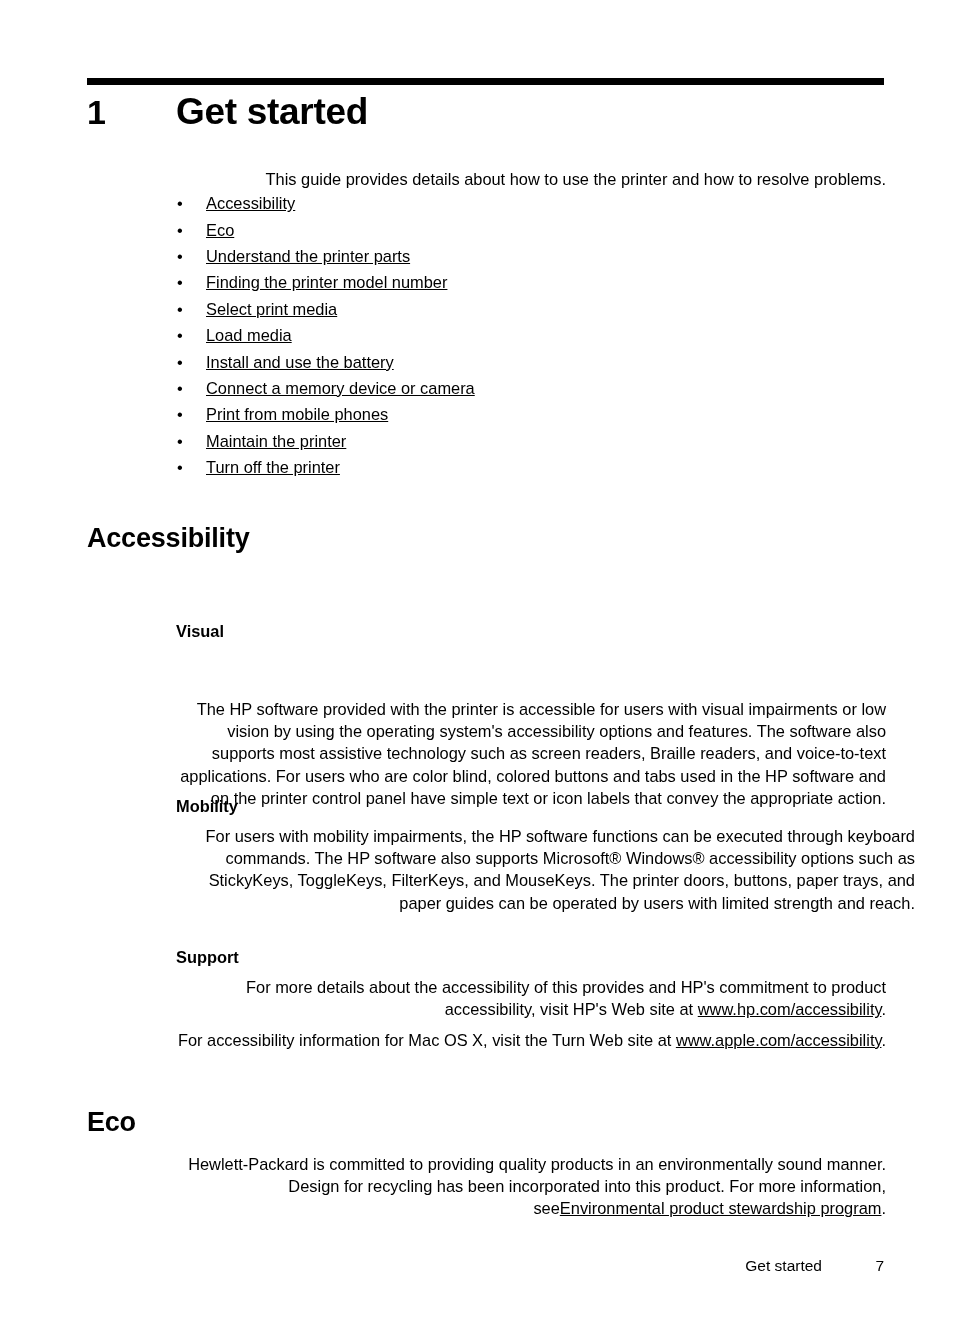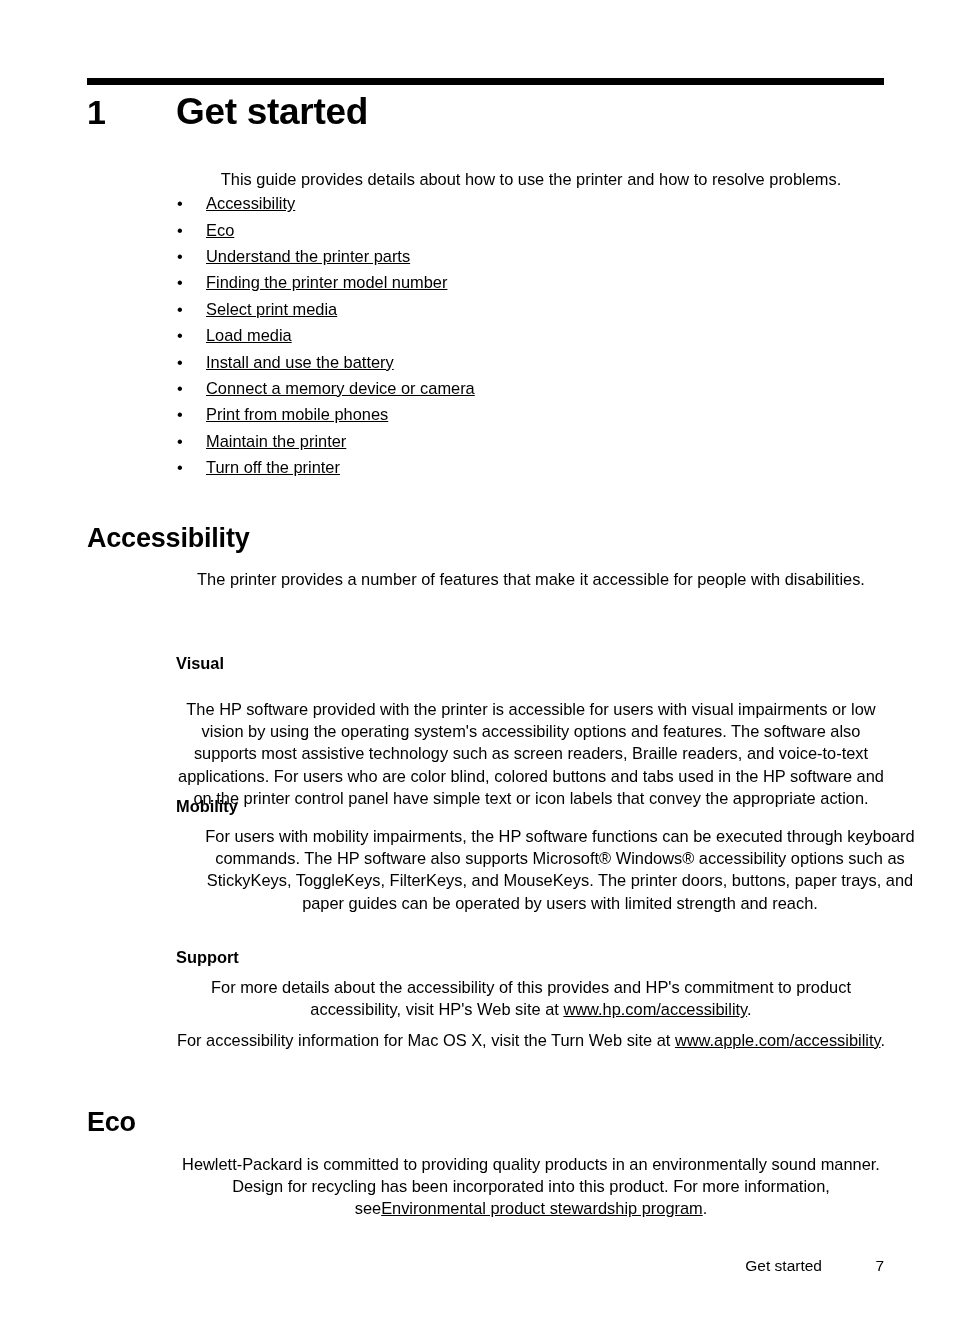--- a/index.html
+++ b/index.html
@@ -56,21 +56,21 @@
   .content {
     position: absolute;
     left: 176px;
     top: 168px;
     width: 710px;
   }
   p.body {
     margin: 0 0 0 0;
     font-size: 16.4px;
     line-height: 22.2px;
-    text-align: center;
+    text-align: right;
   }
   .intro {
     margin-bottom: 8px;
   }
 
   
   ul.toc {
     list-style: none;
     margin: 0;
     padding: 0;
@@ -201,25 +201,22 @@
       </li>
       <li>
         <span class="bullet">•</span>
         <a class="doclink" href="#">Turn off the printer</a>
       </li>
     </ul>
   </div>
 
   <h1 class="section" style="top:522px;">Accessibility</h1>
 
-  <div class="block" style="top:568px;">
-    <p class="body">The printer provides a number of features that make it accessible for people with disabilities.</p>
-  </div>
-
-  <div class="block" style="top:652px;">
+
+  <div class="block" style="top:620px;">
     <h2 class="subhead">Visual</h2>
   </div>
   <div class="block" style="top:650px;margin-top:48px;">
     <p class="body">The HP software provided with the printer is accessible for users with visual impairments or low vision by using the operating system's accessibility options and features. The software also supports most assistive technology such as screen readers, Braille readers, and voice-to-text applications. For users who are color blind, colored buttons and tabs used in the HP software and on the printer control panel have simple text or icon labels that convey the appropriate action.</p>
   </div>
 
   <div class="block" style="top:795px;">
     <h2 class="subhead">Mobility</h2>
   </div>
   <div class="block" style="top:825px;margin-left:29px;">

